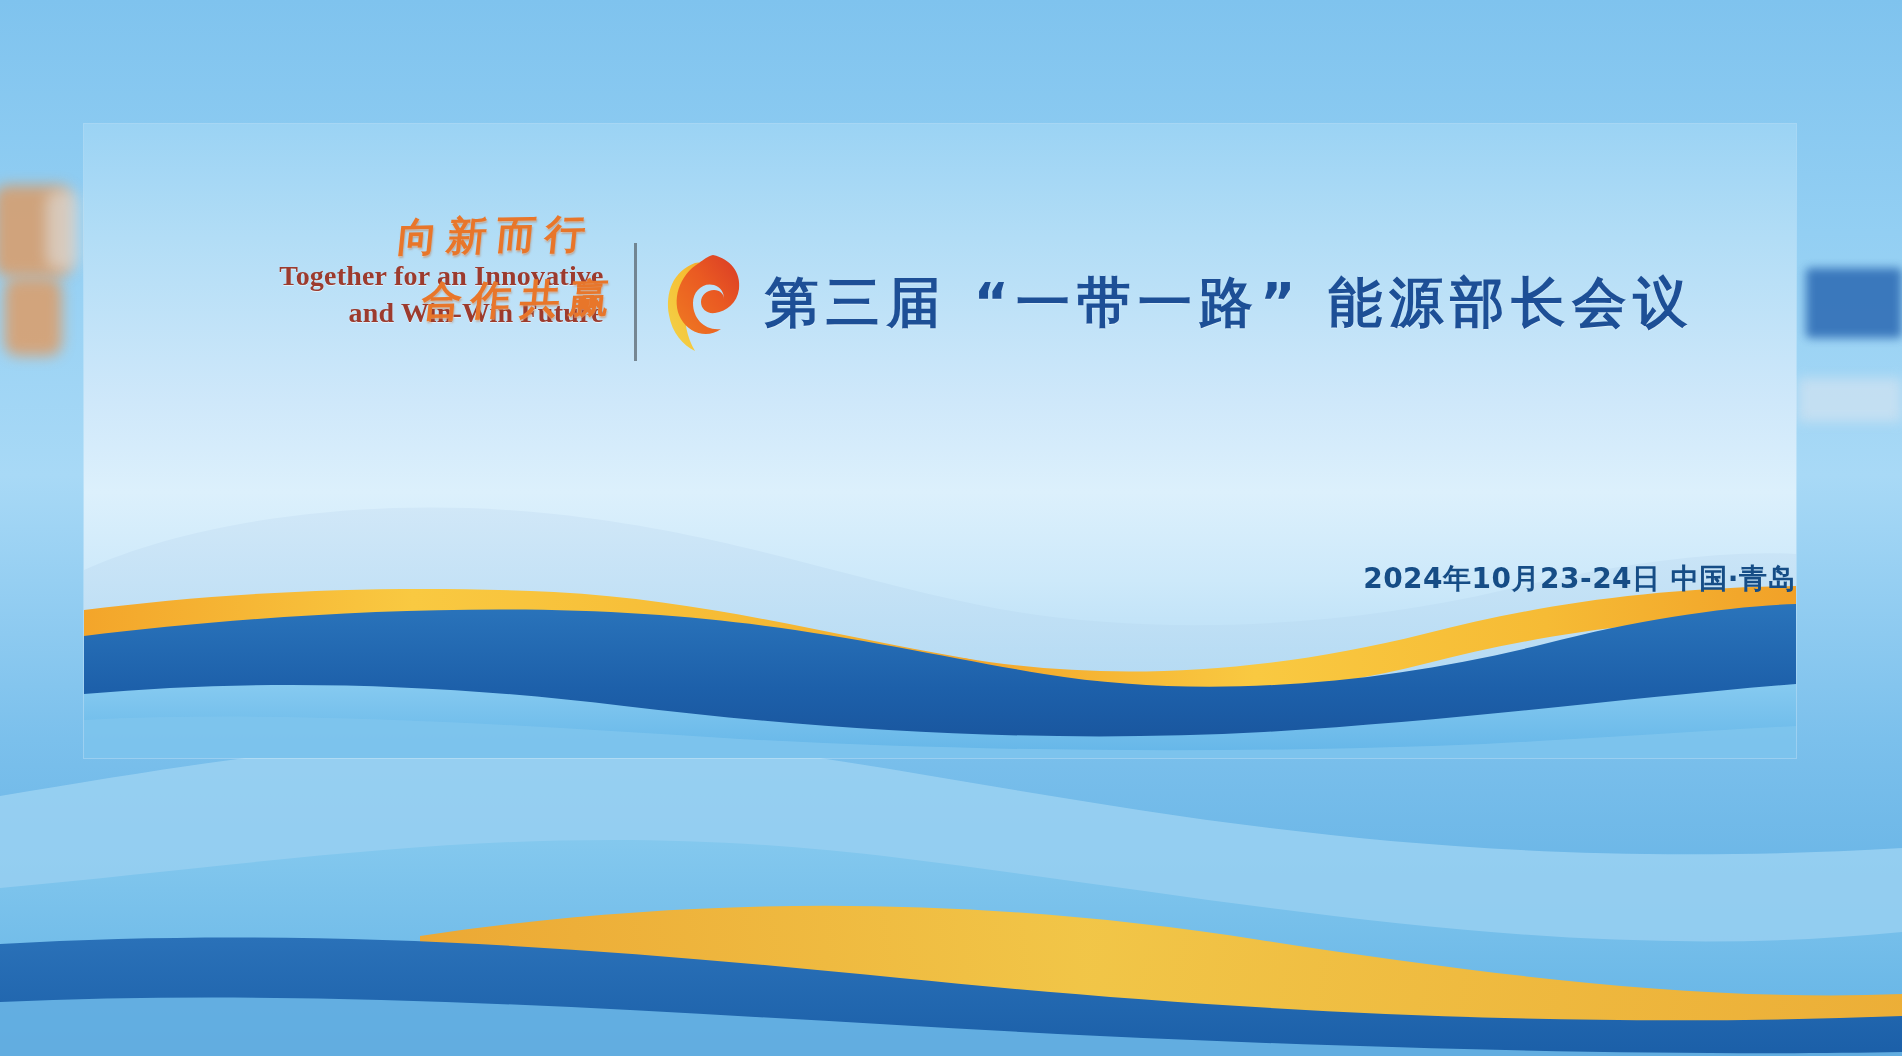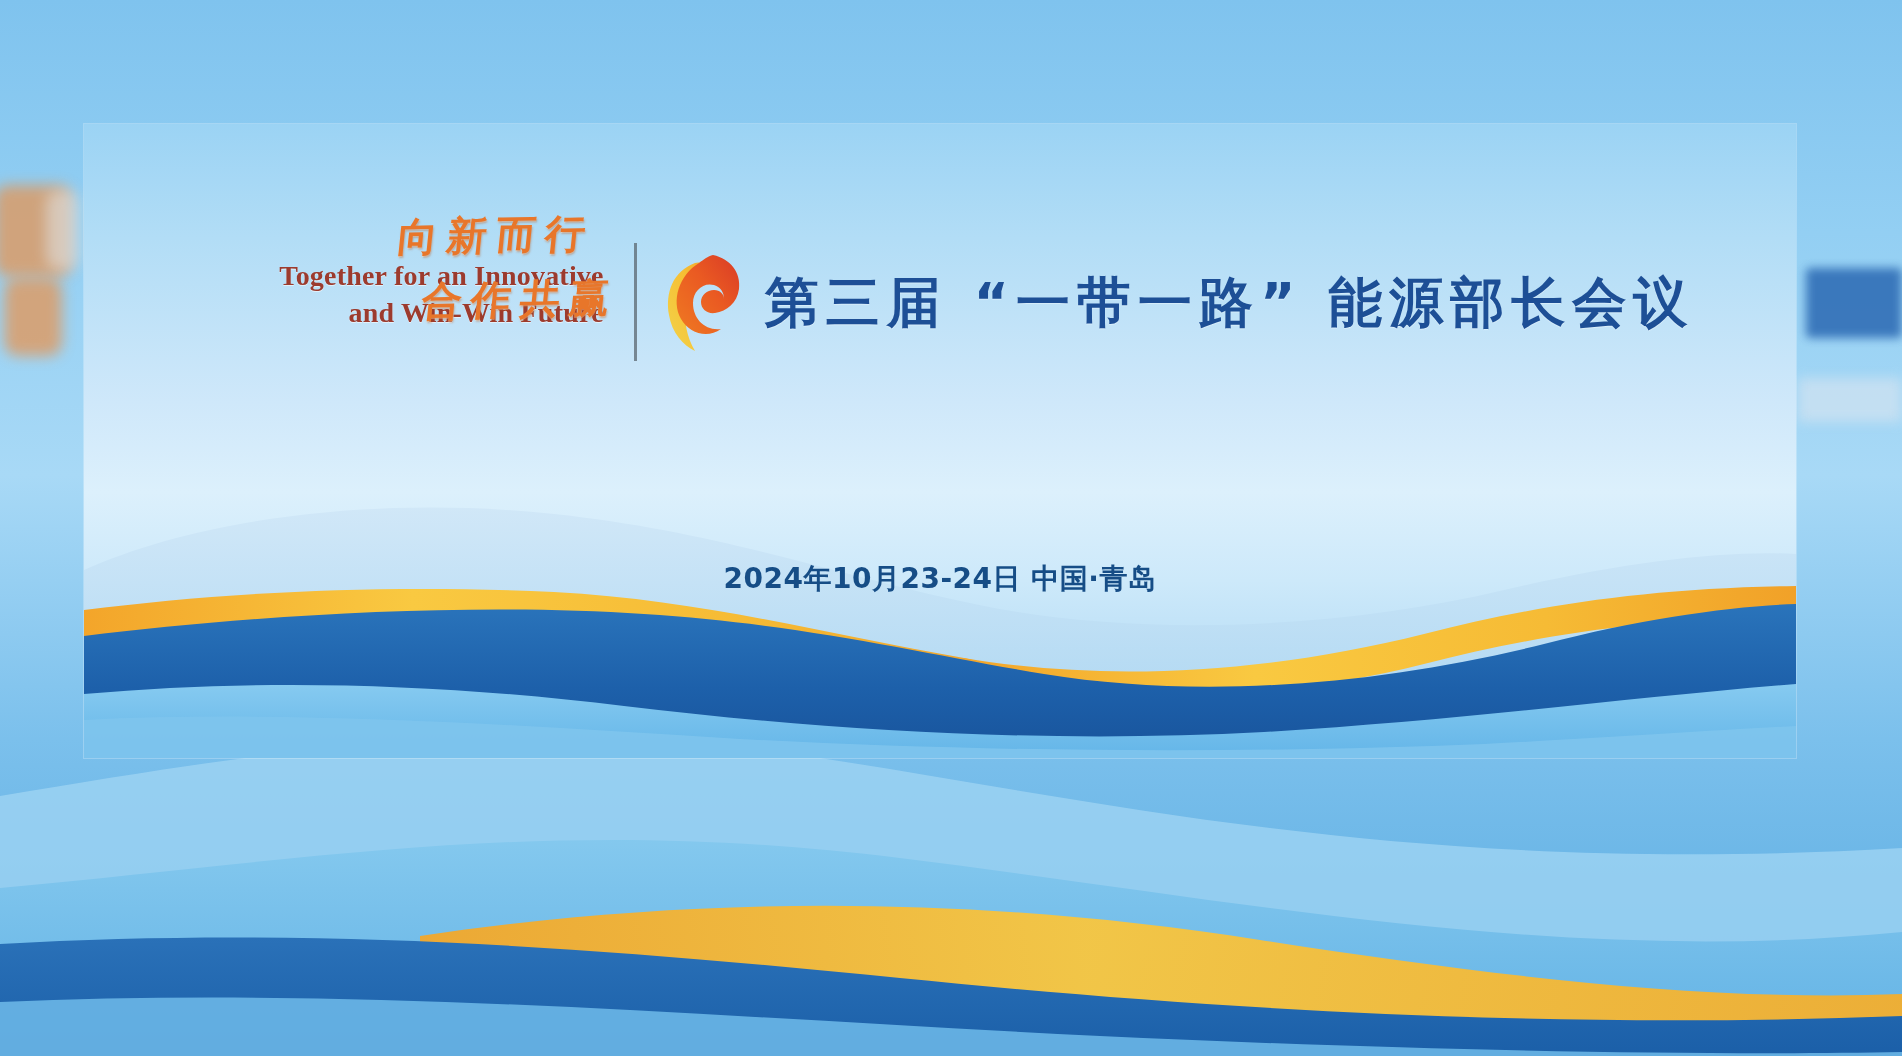--- a/index.html
+++ b/index.html
@@ -100,21 +100,21 @@
     font-size:35px;
     letter-spacing:-0.2px;
     color:#1d4f96;
     line-height:1.1;
     white-space:nowrap;
   }
 
   
   .datelines {
     position:absolute; left:0; top:436px; width:100%;
-    display:flex; flex-direction:column; align-items:center; gap:12px;
+    display:flex; flex-direction:column; align-items:flex-end; gap:12px;
     z-index:3;
   }
   .date-cn {
     font-family:"DejaVu Sans", sans-serif;
     font-weight:700; font-size:28px; color:#164d86; letter-spacing:.5px;
   }
   .date-en {
     font-family:"DejaVu Sans", sans-serif;
     font-weight:700; font-size:27px; color:#20578f; letter-spacing:.2px;
   }

